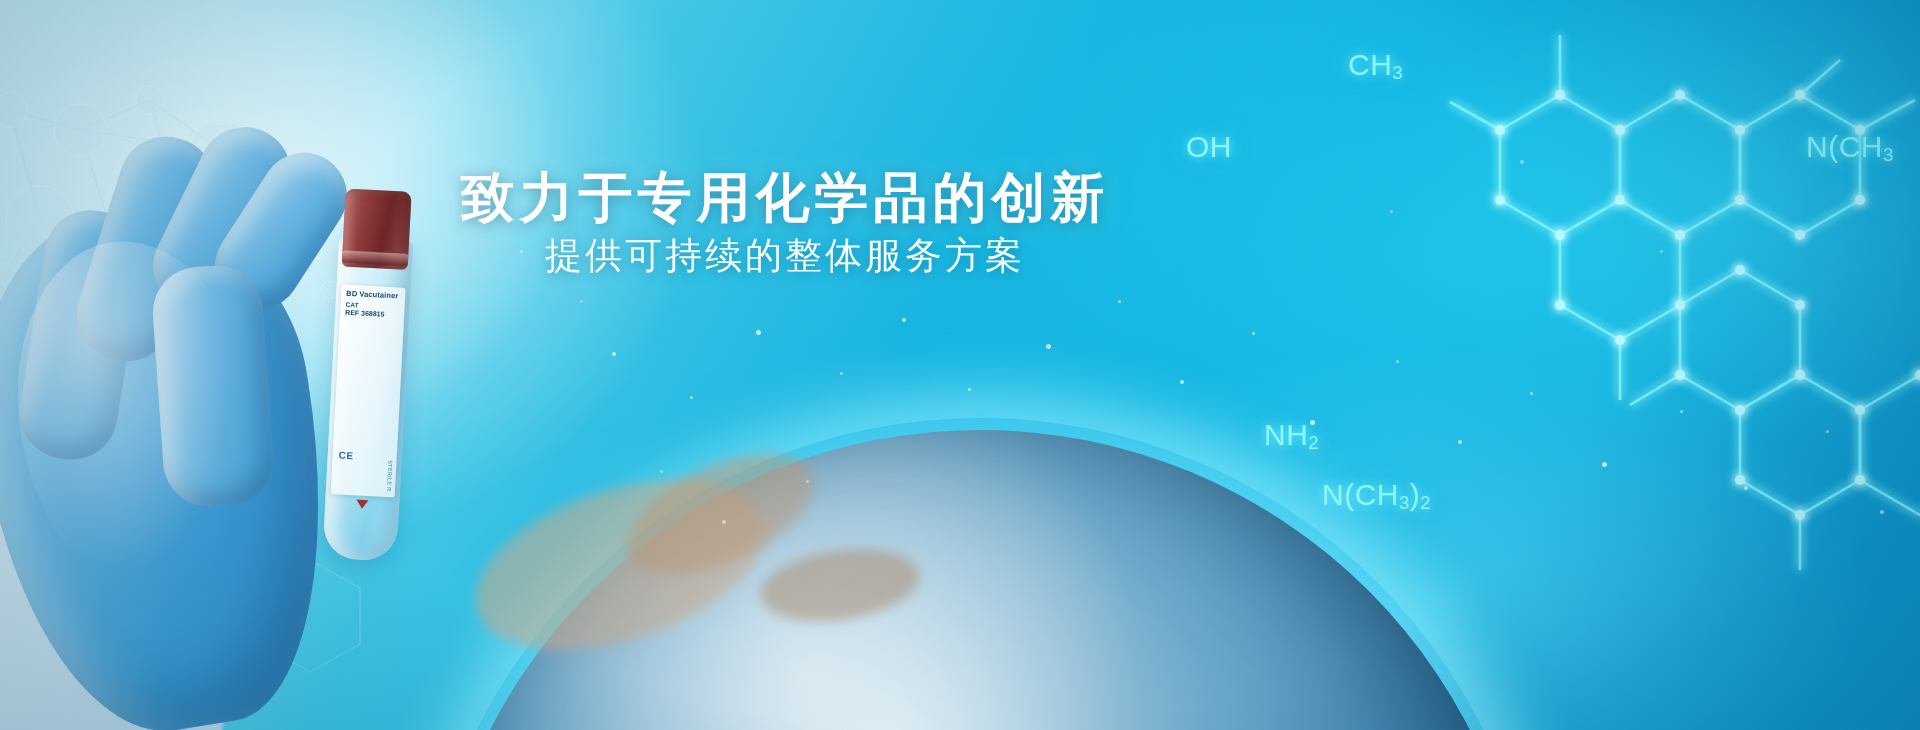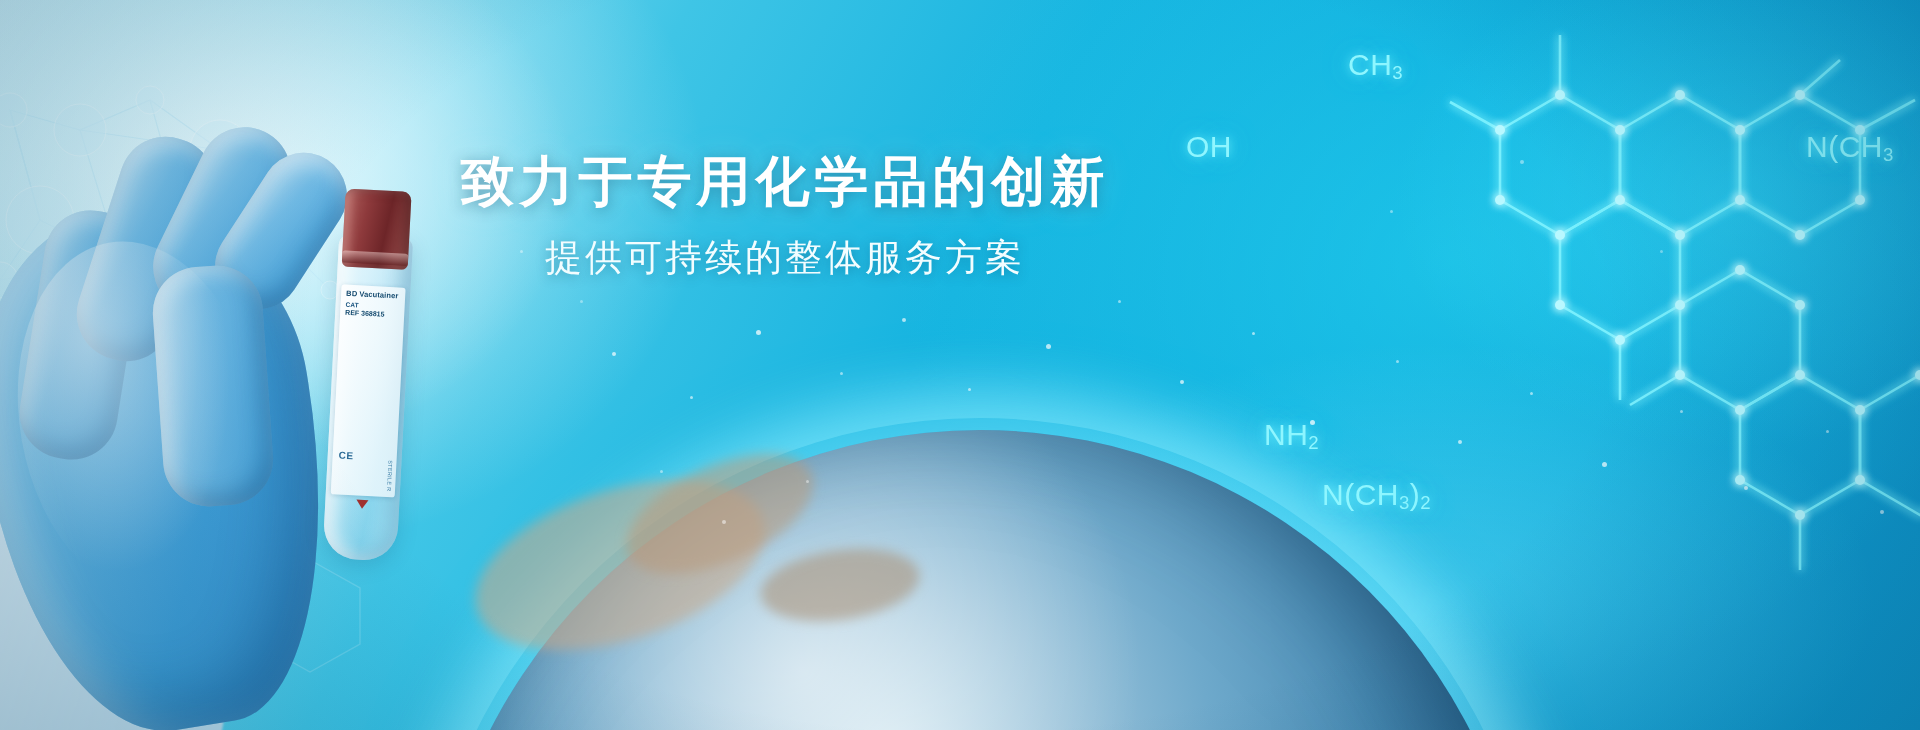--- a/index.html
+++ b/index.html
@@ -91,24 +91,24 @@
   .chem{position:absolute;right:-40px;top:-20px;width:760px;height:640px;}
   .chem-lbl{position:absolute;color:#8ff6ff;font-weight:400;letter-spacing:.5px;
     text-shadow:0 0 10px rgba(120,245,255,.95),0 0 26px rgba(60,220,255,.8);white-space:nowrap;}
   .chem-lbl sub{font-size:.62em;vertical-align:-.22em;}
 
   
   .dots{position:absolute;inset:0;pointer-events:none;}
   .dot{position:absolute;border-radius:50%;background:rgba(255,255,255,.85);}
 
   
-  .copy{position:absolute;left:0;top:150px;width:1570px;text-align:center;}
+  .copy{position:absolute;left:0;top:166px;width:1570px;text-align:center;}
   .headline{font-size:54px;font-weight:700;color:#ffffff;letter-spacing:5px;line-height:1.15;
     text-shadow:0 2px 14px rgba(8,70,105,.45),0 0 30px rgba(180,245,255,.35);}
-  .sub{margin-top:18px;font-size:37px;font-weight:400;color:#f2fdff;letter-spacing:3px;line-height:1.5;
+  .sub{font-size:37px;font-weight:400;color:#f2fdff;letter-spacing:3px;line-height:1.5;
     text-shadow:0 2px 12px rgba(8,70,105,.40);font-family:Liberation Serif, serif;}
   .sub .l2{display:block;}
 </style>
 </head>
 <body>
 
 <div class="stage">
 
   <div class="glow g1"></div>
   <div class="glow g2"></div>

